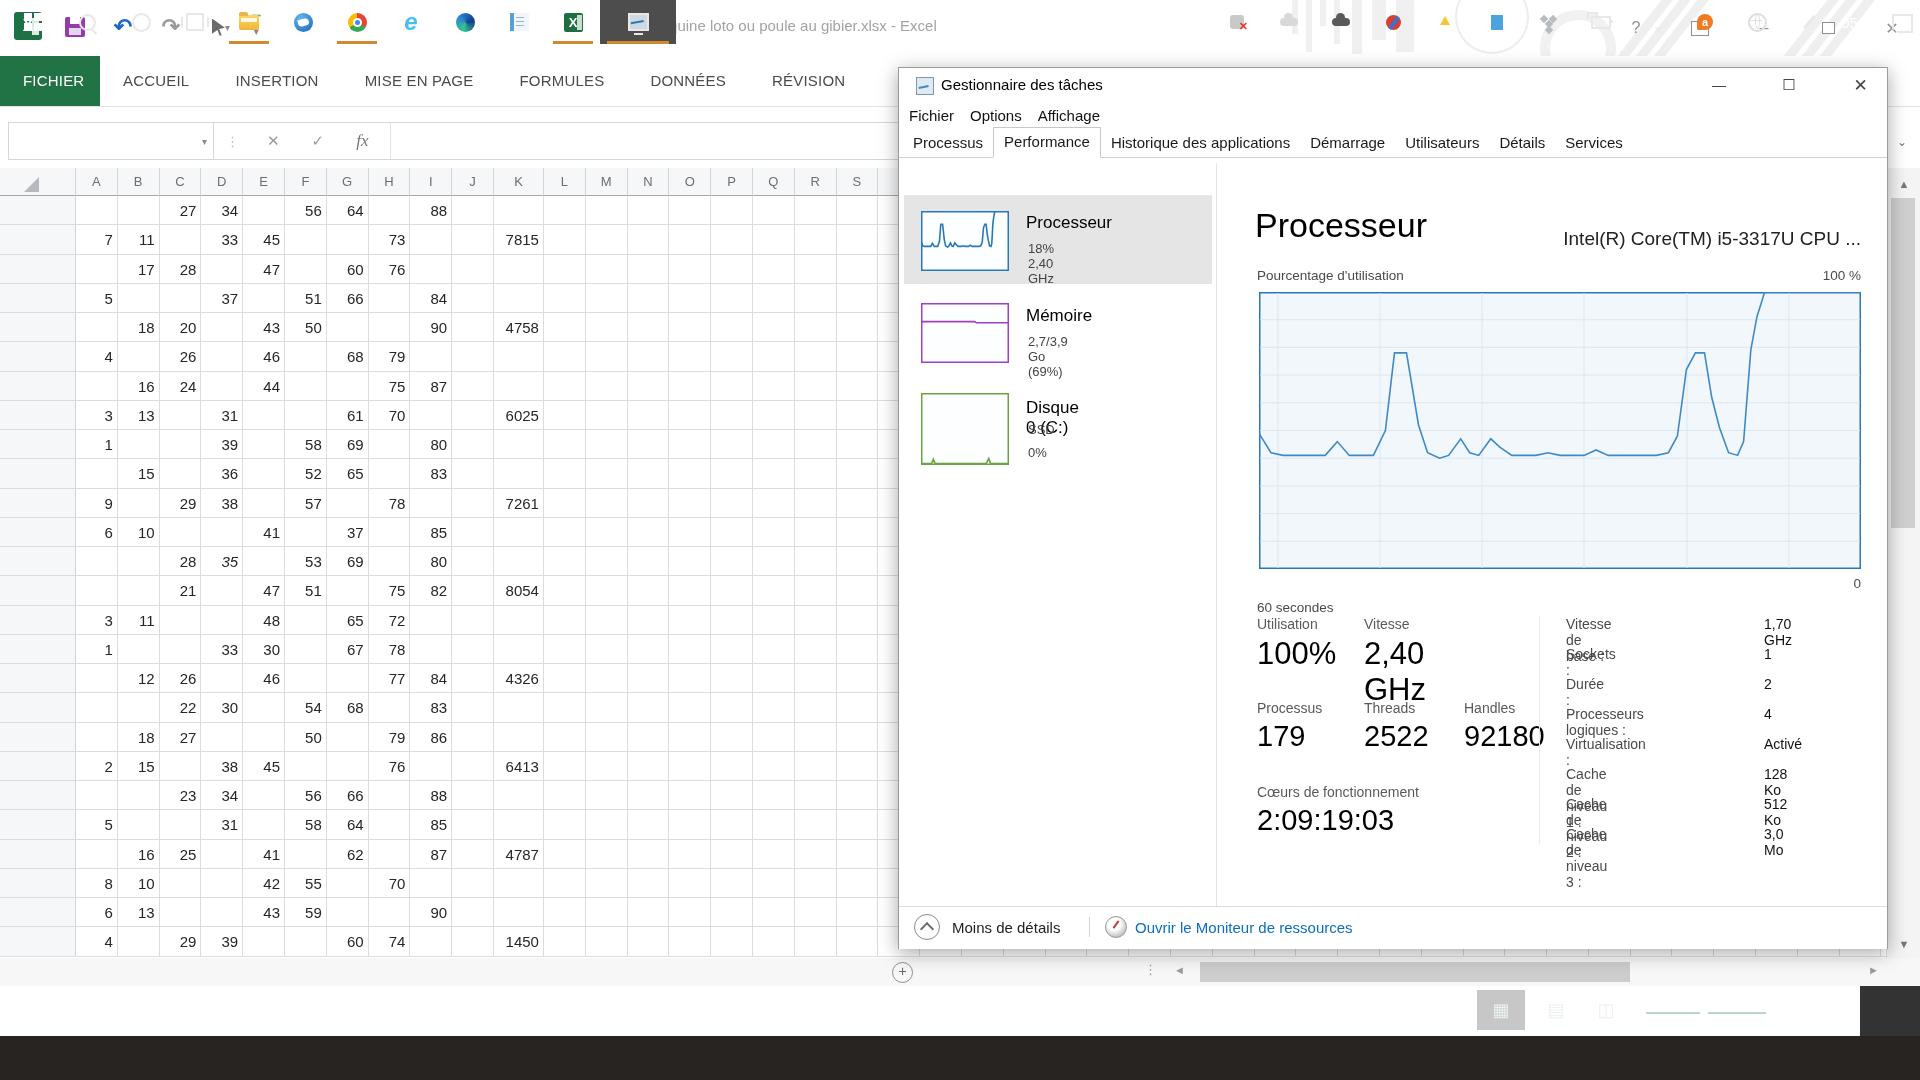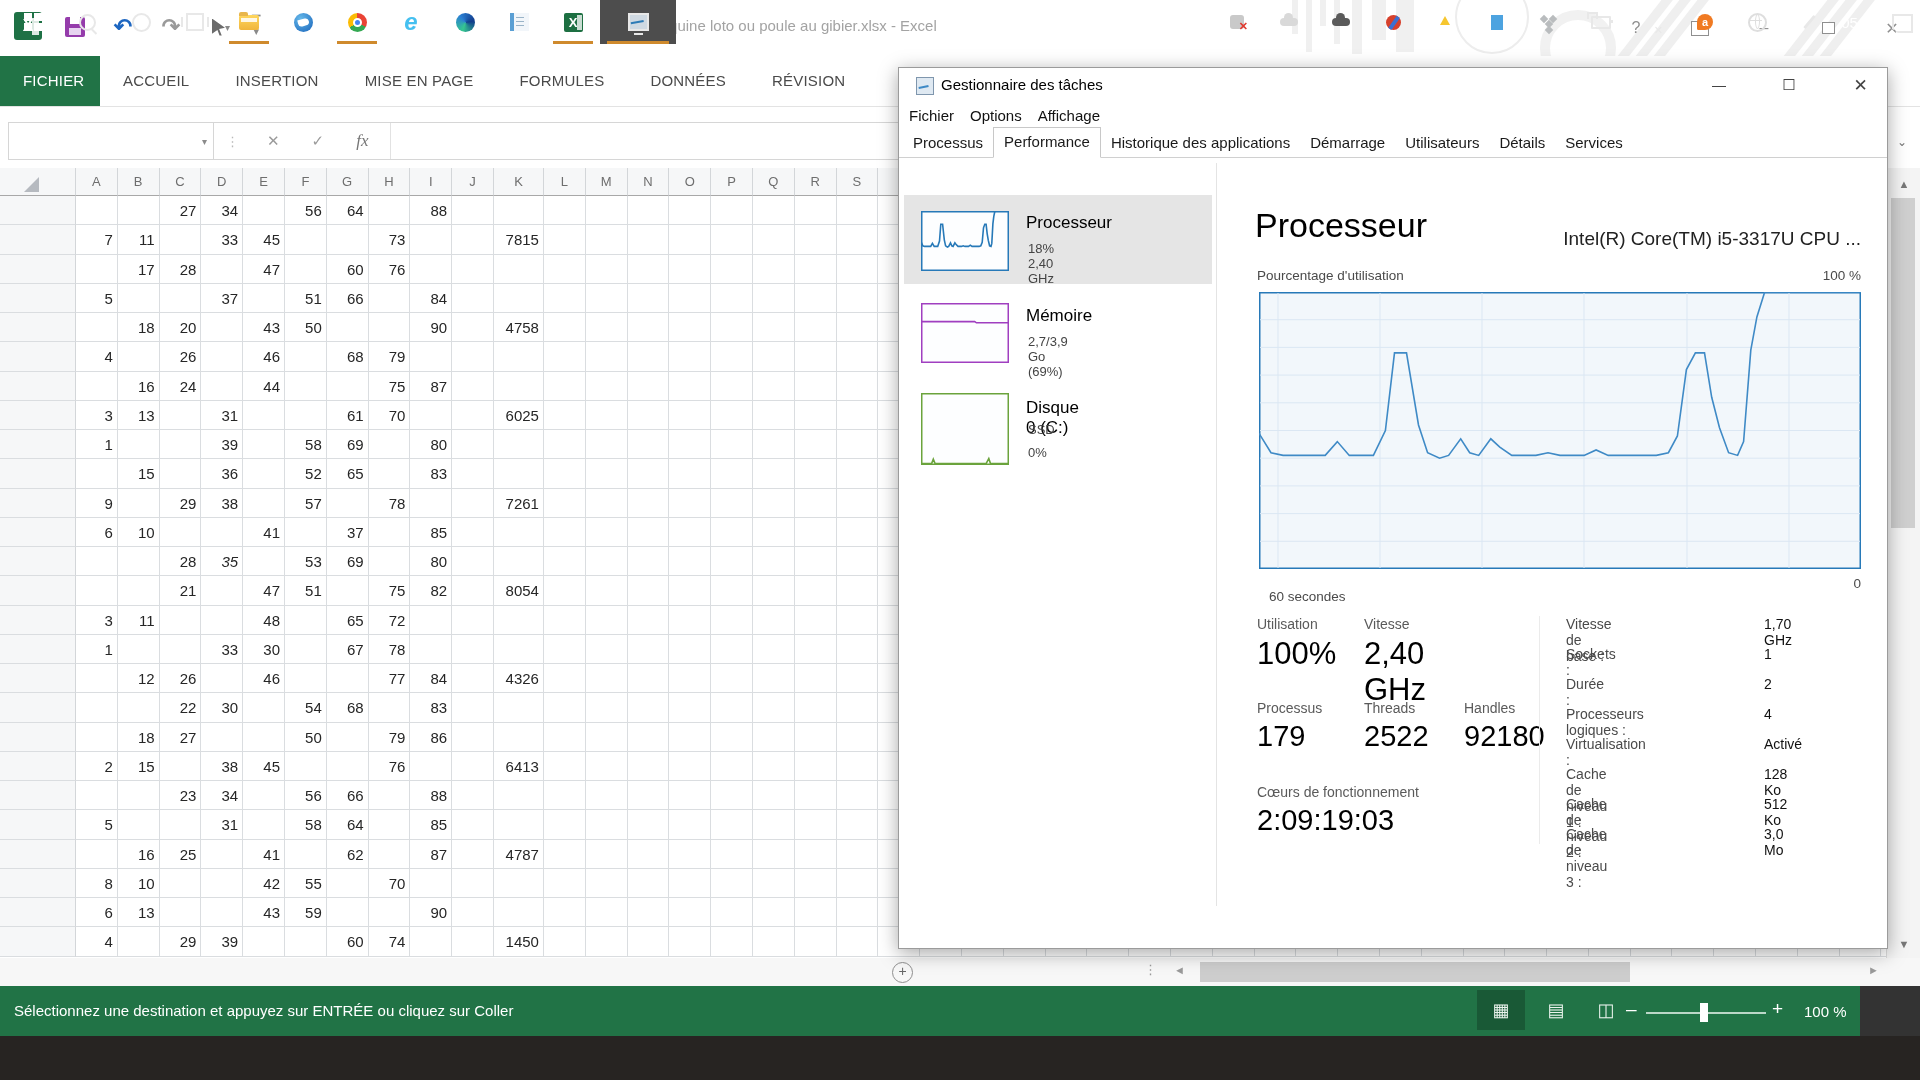--- a/index.html
+++ b/index.html
@@ -1526,23 +1526,20 @@
   <div class="abs tabbar">
     
     
   </div>
   <div class="abs addsheet">+</div>
   <div class="abs tabdots">⋮</div>
   <div class="abs tnav" style="left:1174px;">◄</div>
   <div class="abs hthumb"></div>
   <div class="abs tnav" style="left:1868px;">►</div>
 
-  <div class="abs statusbar">
-    <div class="abs status-msg">Sélectionnez une destination et appuyez sur ENTRÉE ou cliquez sur Coller</div>
-  </div>
   <div class="abs viewbtn active" style="left:1477px;">▦</div>
   <div class="abs viewbtn" style="left:1532px;">▤</div>
   <div class="abs viewbtn" style="left:1582px;">◫</div>
   <div class="abs zoomctl" style="left:1626px;">–</div>
   <div class="abs zoomtrack"></div>
   <div class="abs zoomthumb"></div>
   <div class="abs zoomctl" style="left:1772px;">+</div>
   <div class="abs zoomlabel">100 %</div>
   <div class="abs darkcorner"></div>
 
@@ -1612,21 +1609,21 @@
           <line x1="1" x2="601" y1="55.4" y2="55.4" stroke="#dbe7f3" stroke-width="1"></line>
           <line x1="1" x2="601" y1="83.1" y2="83.1" stroke="#dbe7f3" stroke-width="1"></line>
           <line x1="1" x2="601" y1="110.8" y2="110.8" stroke="#dbe7f3" stroke-width="1"></line>
           <line x1="1" x2="601" y1="138.5" y2="138.5" stroke="#dbe7f3" stroke-width="1"></line>
           <line x1="1" x2="601" y1="166.2" y2="166.2" stroke="#dbe7f3" stroke-width="1"></line>
           <line x1="1" x2="601" y1="193.9" y2="193.9" stroke="#dbe7f3" stroke-width="1"></line>
           <line x1="1" x2="601" y1="221.6" y2="221.6" stroke="#dbe7f3" stroke-width="1"></line>
           <line x1="1" x2="601" y1="249.29999999999998" y2="249.29999999999998" stroke="#dbe7f3" stroke-width="1"></line>
           <polyline points="0.0,141.3 12.0,160.7 24.1,163.4 48.2,163.4 66.2,163.4 78.3,149.6 90.3,163.4 114.4,163.4 126.4,138.5 135.5,60.9 147.5,60.9 159.5,133.0 168.6,160.7 180.6,166.2 189.6,163.4 201.7,146.8 210.7,160.7 219.7,163.4 231.8,146.8 240.8,155.1 252.8,163.4 276.9,163.4 289.0,160.7 301.0,163.4 325.1,163.4 337.1,157.9 349.2,163.4 373.2,163.4 397.3,163.4 409.4,160.7 418.4,144.0 427.4,77.6 436.4,60.9 445.5,60.9 452.7,105.3 460.5,135.7 469.6,160.7 478.6,163.4 484.6,149.6 491.8,58.2 497.9,24.9 505.7,0.0 602.0,0.0" fill="none" stroke="#3f8ac6" stroke-width="1.6"></polyline>
         </svg></div>
-    <div class="abs chart-lab" style="left:358px;top:521px;margin-left:12px;">60 secondes</div>
+    <div class="abs chart-lab" style="left:358px;top:532px;">60 secondes</div>
     <div class="abs chart-lab" style="top:508px;right:26px;">0</div>
 
     <div class="abs" id="tm-stats">
         <div class="abs statlab" style="left: 358px; top: 548px;">Utilisation</div>
         <div class="abs statval" style="left: 358px; top: 568px;">100%</div>
         <div class="abs statlab" style="left: 465px; top: 548px;">Vitesse</div>
         <div class="abs statval" style="left: 465px; top: 568px;">2,40 GHz</div>
         <div class="abs statlab" style="left: 358px; top: 632px;">Processus</div>
         <div class="abs statval2" style="left: 358px; top: 652px;">179</div>
         <div class="abs statlab" style="left: 465px; top: 632px;">Threads</div>
@@ -1649,20 +1646,29 @@
         <div class="abs infolab" style="left: 667px; top: 668px;">Virtualisation :</div>
         <div class="abs infoval" style="left: 865px; top: 668px;">Activé</div>
         <div class="abs infolab" style="left: 667px; top: 698px;">Cache de niveau 1 :</div>
         <div class="abs infoval" style="left: 865px; top: 698px;">128 Ko</div>
         <div class="abs infolab" style="left: 667px; top: 728px;">Cache de niveau 2 :</div>
         <div class="abs infoval" style="left: 865px; top: 728px;">512 Ko</div>
         <div class="abs infolab" style="left: 667px; top: 758px;">Cache de niveau 3 :</div>
         <div class="abs infoval" style="left: 865px; top: 758px;">3,0 Mo</div>
       </div>
 
+    <div class="abs tm-footer">
+      <div class="abs expander" style="left:15px;top:7px;">
+          <span class="chev-up"></span>
+        </div>
+      <div class="abs footer-lab" style="left:53px;top:12px;">Moins de détails</div>
+      <div class="abs footer-sep" style="left:190px;top:10px;"></div>
+      <div class="abs gauge" style="left:206px;top:9px;"></div>
+      <div class="abs footer-link" style="left:236px;top:12px;">Ouvrir le Moniteur de ressources</div>
+    </div>
   </div>
 
   <div class="abs taskbar"></div>
   <div class="abs" id="tb-left">
       <div class="tbitem">
         <span class="i-start">
           <span></span>
           <span></span>
           <span></span>
           <span></span>

